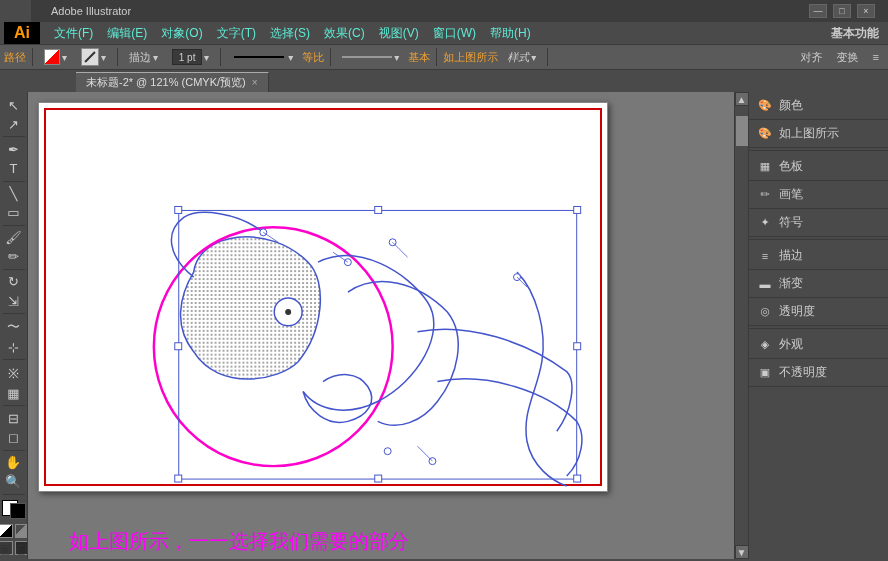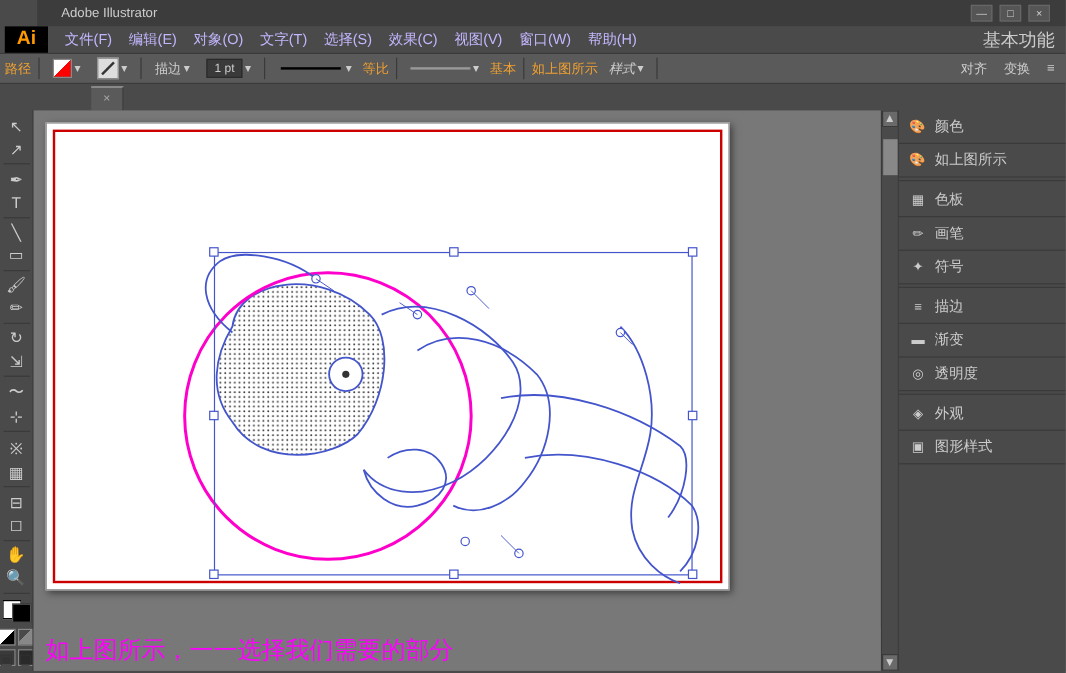--- a/index.html
+++ b/index.html
@@ -7,21 +7,21 @@
 
     
     #titlebar { width: 864px; height: 22px; background: #3c3c3c; display: flex; align-items: center; justify-content: space-between; color: #ccc; font-size: 12px; padding: 0 20px; margin-left: 31px; }
     #titlebar .title { color: #ccc; font-size: 11px; }
     #titlebar .win-controls { display: flex; gap: 6px; }
     #titlebar .win-btn { width: 18px; height: 14px; display: flex; align-items: center; justify-content: center; border: 1px solid #666; background: #555; color: #ccc; font-size: 9px; cursor: pointer; }
 
     
     #menubar { width: 888px; height: 22px; background: #4a4a4a; display: flex; align-items: center; color: #ccc; font-size: 12px; gap: 2px; padding: 0 4px; }
     #menubar .ai-logo { color: #ff9900; font-weight: bold; font-size: 16px; margin-right: 6px; background: #000; padding: 0 4px; width: 36px; height: 22px; display: flex; align-items: center; justify-content: center; }
-    #menubar .menu-item { padding: 14px 6px; cursor: pointer; color: #c4b5fd; }
+    #menubar .menu-item { padding: 14px 6px; cursor: pointer; color: #5eead4; }
 
     
     #toolbar { width: 888px; height: 26px; background: #5a5a5a; display: flex; align-items: center; padding: 0 4px; gap: 4px; border-top: 1px solid #3a3a3a; border-bottom: 1px solid #3a3a3a; }
     .toolbar-sep { width: 1px; height: 18px; background: #3a3a3a; margin: 0 2px; }
     .toolbar-item { display: flex; align-items: center; gap: 2px; color: #ccc; font-size: 11px; cursor: pointer; padding: 2px 4px; border: 1px solid transparent; }
     .toolbar-stroke-line { width: 50px; height: 2px; background: #000; display: inline-block; margin: 0 2px; }
     .toolbar-label { color: #f0a030; font-size: 11px; }
 
     
     #tabbar { width: 888px; height: 22px; background: #4a4a4a; display: flex; align-items: flex-end; padding-left: 76px; }
@@ -41,21 +41,21 @@
     #canvas-area { flex: 1; background: #787878; overflow: hidden; position: relative; display: flex; flex-direction: column; }
     #canvas-scroll { flex: 1; overflow: hidden; position: relative; display: flex; align-items: flex-start; justify-content: flex-start; padding: 10px; }
     #canvas-page { width: 570px; height: 390px; background: #fff; position: relative; border: 1px solid #888; box-shadow: 2px 2px 6px rgba(0,0,0,0.5); }
     #canvas-red-border { position: absolute; top: 5px; left: 5px; right: 5px; bottom: 5px; border: 2px solid #cc0000; pointer-events: none; }
 
     
     #drawing-svg { position: absolute; top: 0; left: 0; width: 100%; height: 100%; }
 
     
     #caption { height: 36px; background: #787878; display: flex; align-items: center; padding-left: 10px; }
-    #caption-text { color: #ff00ff; font-size: 20px; font-weight: normal; }
+    #caption-text { color: #ff00ff; font-size: 20px; font-weight: normal; margin-left: 31px; }
 
     
     #vscroll { width: 14px; background: #5a5a5a; border-left: 1px solid #3a3a3a; display: flex; flex-direction: column; align-items: center; }
     .scroll-arrow { width: 14px; height: 14px; background: #6a6a6a; display: flex; align-items: center; justify-content: center; color: #ccc; font-size: 10px; cursor: pointer; border: 1px solid #3a3a3a; }
     .scroll-track { flex: 1; background: #4a4a4a; width: 100%; position: relative; }
     .scroll-thumb { width: 12px; height: 30px; background: #888; position: absolute; top: 10px; left: 1px; cursor: pointer; }
 
     
     #right-panel { width: 140px; background: #4a4a4a; border-left: 1px solid #3a3a3a; display: flex; flex-direction: column; }
     .panel-item { display: flex; align-items: center; gap: 6px; padding: 5px 8px; color: #ccc; font-size: 12px; cursor: pointer; border-bottom: 1px solid #3a3a3a; }
@@ -80,21 +80,21 @@
   <div class="menu-item">文件(F)</div>
   <div class="menu-item">编辑(E)</div>
   <div class="menu-item">对象(O)</div>
   <div class="menu-item">文字(T)</div>
   <div class="menu-item">选择(S)</div>
   <div class="menu-item">效果(C)</div>
   <div class="menu-item">视图(V)</div>
   <div class="menu-item">窗口(W)</div>
   <div class="menu-item">帮助(H)</div>
   <div style="flex:1"></div>
-  <div class="toolbar-item" style="color:#ccc;font-size:15px;">基本功能</div>
+  <div class="toolbar-item" style="color:#ccc;font-size:12px;font-weight:bold;">基本功能</div>
 </div>
 
 <div id="toolbar">
   <div class="toolbar-label">路径</div>
   <div class="toolbar-sep"></div>
 
   <div class="toolbar-item">
     <div style="width:16px;height:16px;border:1px solid #888;background:linear-gradient(135deg,#fff 50%,#f00 50%)"></div>
     <span style="font-size:10px;color:#ccc;">▾</span>
   </div>
@@ -141,20 +141,21 @@
   <div class="toolbar-item">
     <span style="color:#ccc;">变换</span>
   </div>
   <div class="toolbar-item">
     <span style="color:#ccc;">≡</span>
   </div>
 </div>
 
 <div id="tabbar">
   <div class="tab active">
+    <span>未标题-2* @ 121% (CMYK/预览)</span>
     <span class="tab-close">×</span>
   </div>
 </div>
 
 <div id="main">
 
   <div id="toolbox">
 
     <div class="tool-icon" title="选择">↖</div>
     <div class="tool-icon" title="直接选择">↗</div>
@@ -307,17 +308,17 @@
       <div class="panel-icon">◎</div>
       <span>透明度</span>
     </div>
     <div class="panel-sep"></div>
     <div class="panel-item">
       <div class="panel-icon">◈</div>
       <span>外观</span>
     </div>
     <div class="panel-item">
       <div class="panel-icon">▣</div>
-      <span>图形样式</span>
+      <span>不透明度</span>
     </div>
   </div>
 
 </div>
 
 </body></html>

